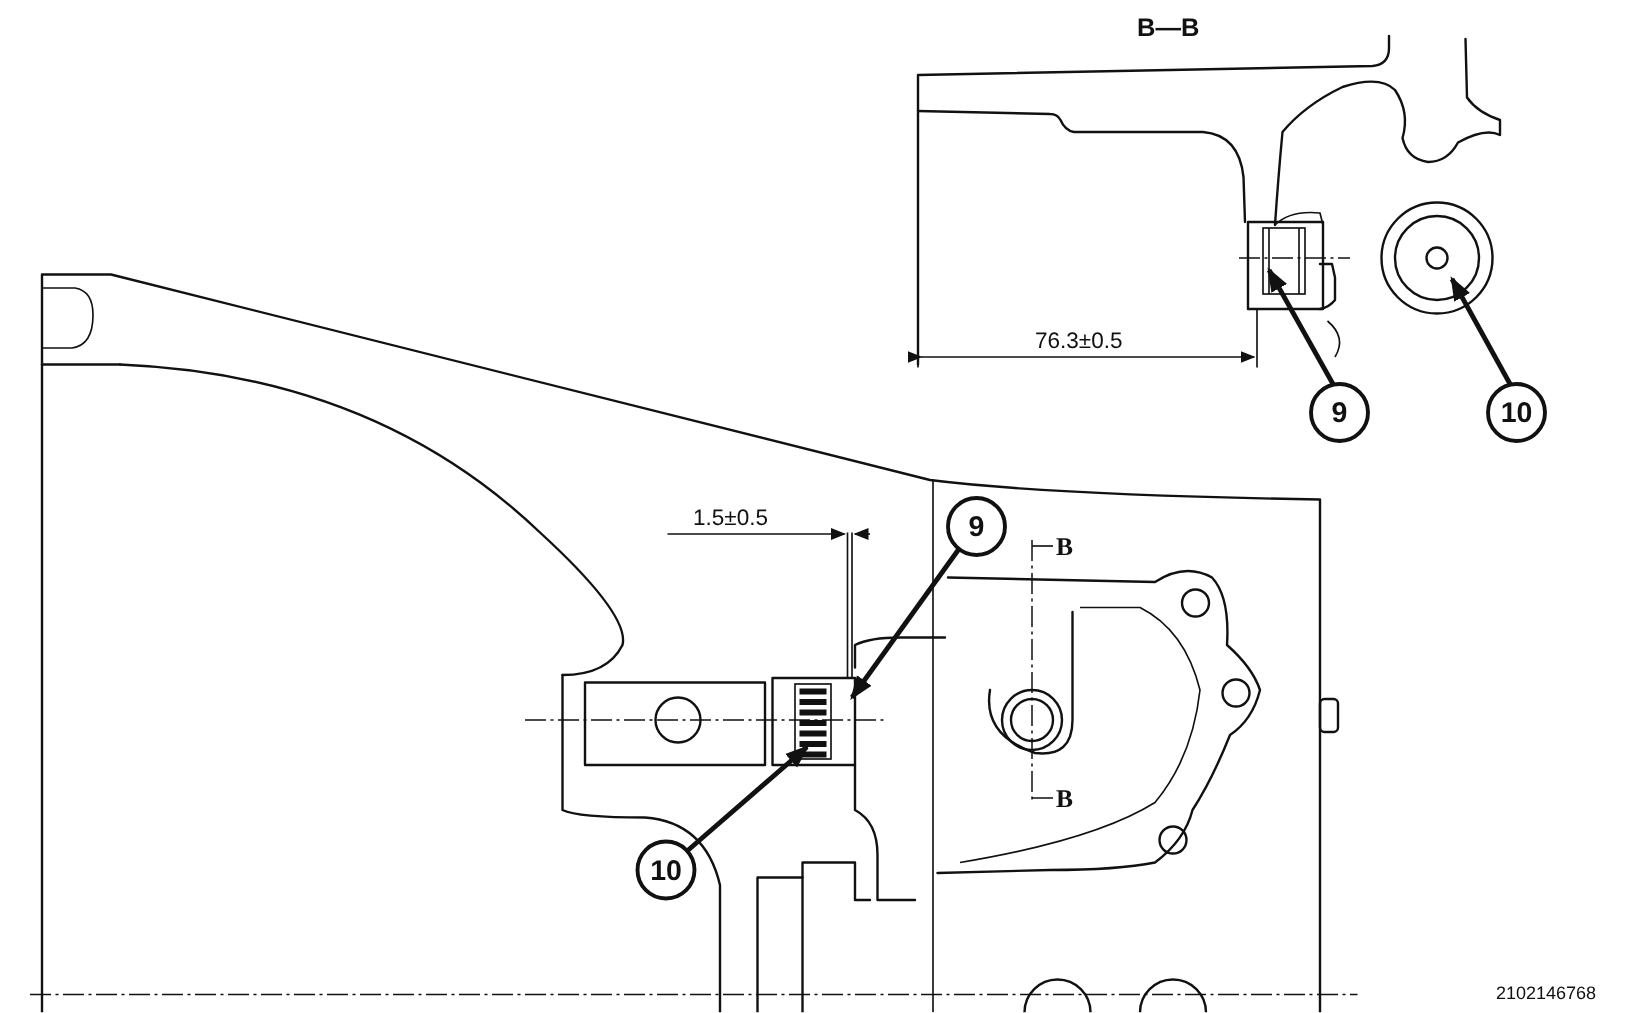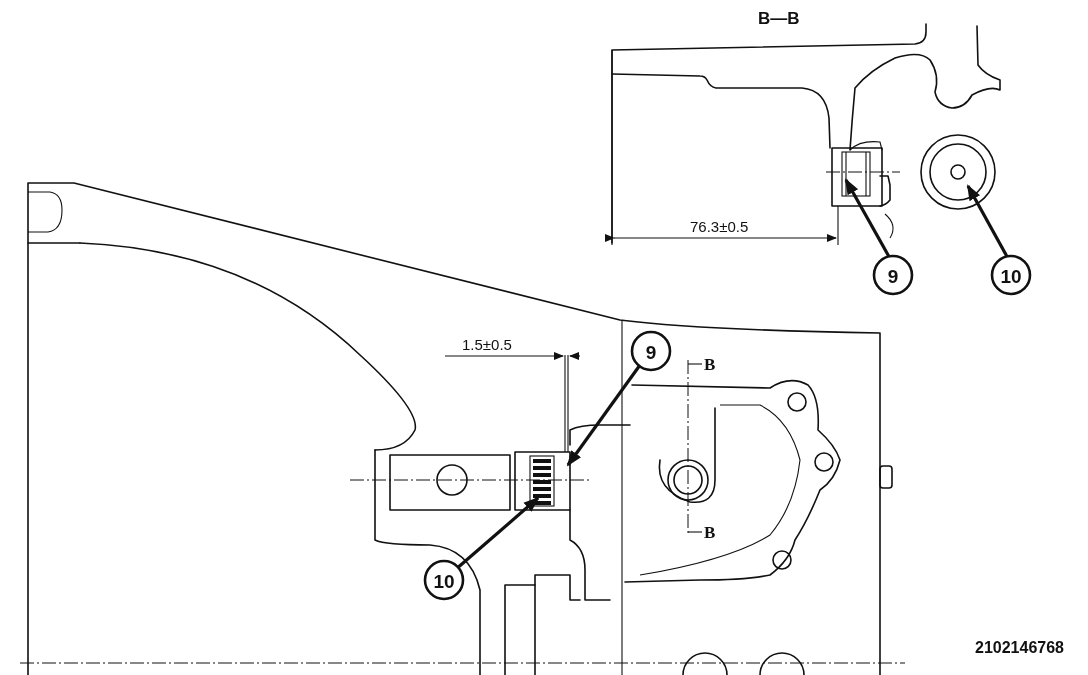--- a/index.html
+++ b/index.html
@@ -7,21 +7,21 @@
     svg { position: absolute; left: 0; top: 0; }
     .ln { fill: none; stroke: #111; stroke-width: 1.6; stroke-linejoin: round; stroke-linecap: round; }
     .thin { fill: none; stroke: #111; stroke-width: 1.1; }
     .center { fill: none; stroke: #111; stroke-width: 1; stroke-dasharray: 14 3 2 3; }
     .leader { fill: none; stroke: #111; stroke-width: 3.2; }
     .callout-circle { fill: #fff; stroke: #111; stroke-width: 2.6; }
     .callout-text { font-family: "Liberation Sans", sans-serif; font-weight: bold; font-size: 19px; fill: #111; text-anchor: middle; dominant-baseline: central; }
     .dim-text { font-family: "Liberation Sans", sans-serif; font-size: 15px; fill: #111; }
     .sec-title { font-family: "Liberation Sans", sans-serif; font-weight: bold; font-size: 17px; fill: #111; }
     .sec-mark { font-family: "Liberation Serif", serif; font-weight: bold; font-size: 17px; fill: #111; }
-    .fig-id { position: absolute; right: 8px; bottom: 18px; font-family: "Liberation Sans", sans-serif; font-weight: bold; font-size: 16px; color: #111; }
+    .fig-id { position: absolute; right: 8px; bottom: 6px; font-family: "Liberation Sans", sans-serif; font-weight: normal; font-size: 12px; color: #111; }
   </style>
 </head>
 <body>
 
 <div class="canvas">
   <svg width="1088" height="675" viewBox="0 0 1088 675">
     <defs>
       <marker id="arr" markerWidth="10" markerHeight="10" refX="9" refY="5" orient="auto" markerUnits="userSpaceOnUse">
         <path d="M0,1 L10,5 L0,9 Z" fill="#111"></path>
       </marker>

